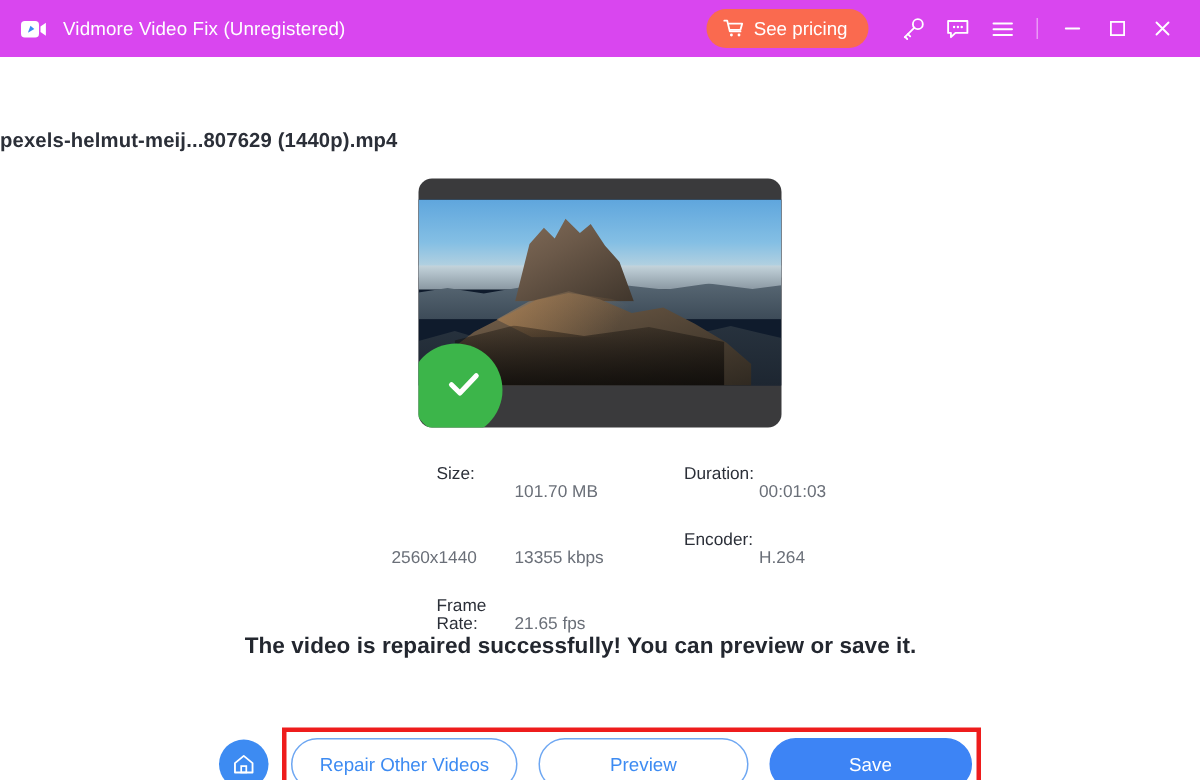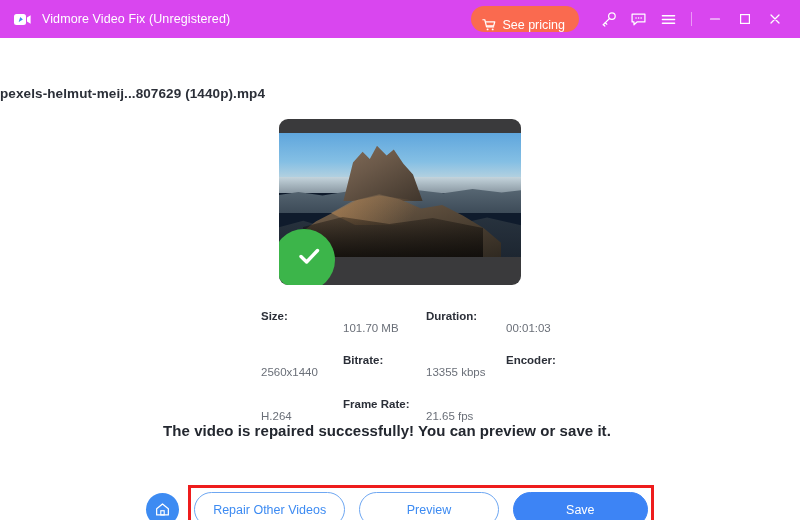--- a/index.html
+++ b/index.html
@@ -31,21 +31,21 @@
   .tb-title {
     color: #ffffff;
     font-size: 12.5px;
     margin-left: 10px;
     white-space: nowrap;
     letter-spacing: .1px;
   }
   .tb-spacer { flex: 1 1 auto; }
 
   .pricing-btn {
-    display: flex; align-items: flex-end; gap: 6px;
+    display: flex; align-items: center; gap: 6px;
     height: 26px;
     padding: 0 14px 0 11px;
     background: #fa6a4f;
     border: none; border-radius: 13px;
     color: #ffffff; font-size: 12.5px;
     font-family: "Liberation Sans", sans-serif;
     cursor: pointer;
     white-space: nowrap;
   }
   .tb-icons { display: flex; align-items: center; gap: 0px; margin-left: 14px; }
@@ -151,21 +151,21 @@
 
   
   .meta {
     position: absolute; left: 261px; top: 272px;
     width: 300px;
     display: grid;
     grid-template-columns: 82px 83px 80px auto;
     row-gap: 20px;
     font-size: 11.5px;
   }
-  .meta .lbl { color: #2b2f38; font-weight: bold; }
+  .meta .lbl { color: #2b2f38; font-weight: normal; margin-left: 30px; }
   .meta .val { color: #6a6f78; margin-top: 12px; }
 
   .success {
     position: absolute; left: 0; top: 384px;
     width: 774px; text-align: center;
     font-size: 15px; font-weight: bold;
     color: #23272f;
     letter-spacing: .05px;
   }
 
@@ -315,21 +315,20 @@
       </div>
     </div>
 
     <div class="meta">
       <div class="lbl">Size:</div>
       <div class="val">101.70 MB</div>
       <div class="lbl">Duration:</div>
       <div class="val">00:01:03</div>
 
       <div class="val">2560x1440</div>
-      <div class="lbl">Bitrate:</div>
       <div class="val">13355 kbps</div>
 
       <div class="lbl">Encoder:</div>
       <div class="val">H.264</div>
       <div class="lbl">Frame Rate:</div>
       <div class="val">21.65 fps</div>
     </div>
 
     <div class="success">The video is repaired successfully! You can preview or save it.</div>
 

